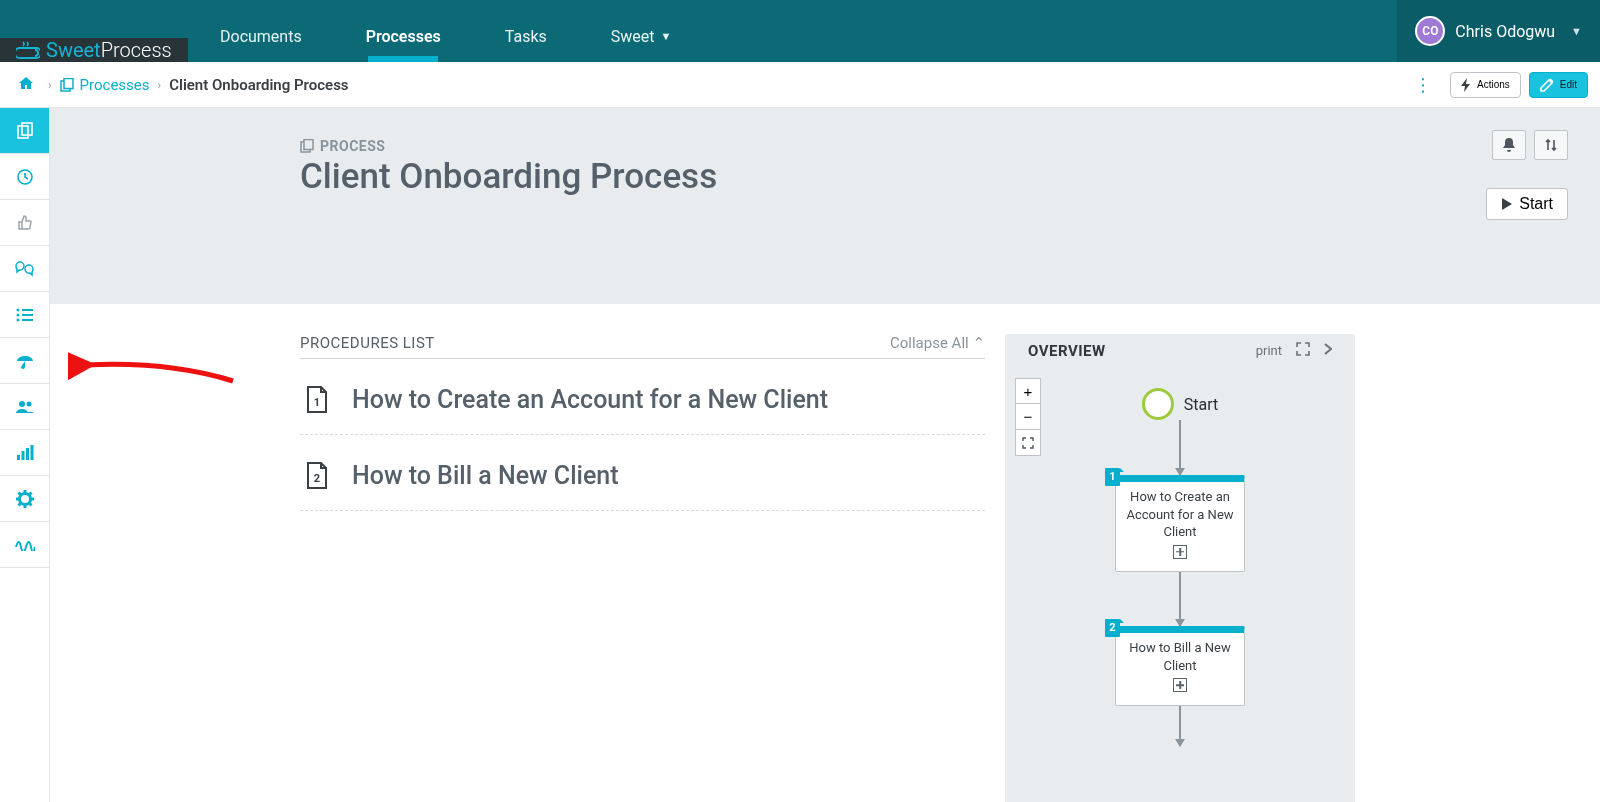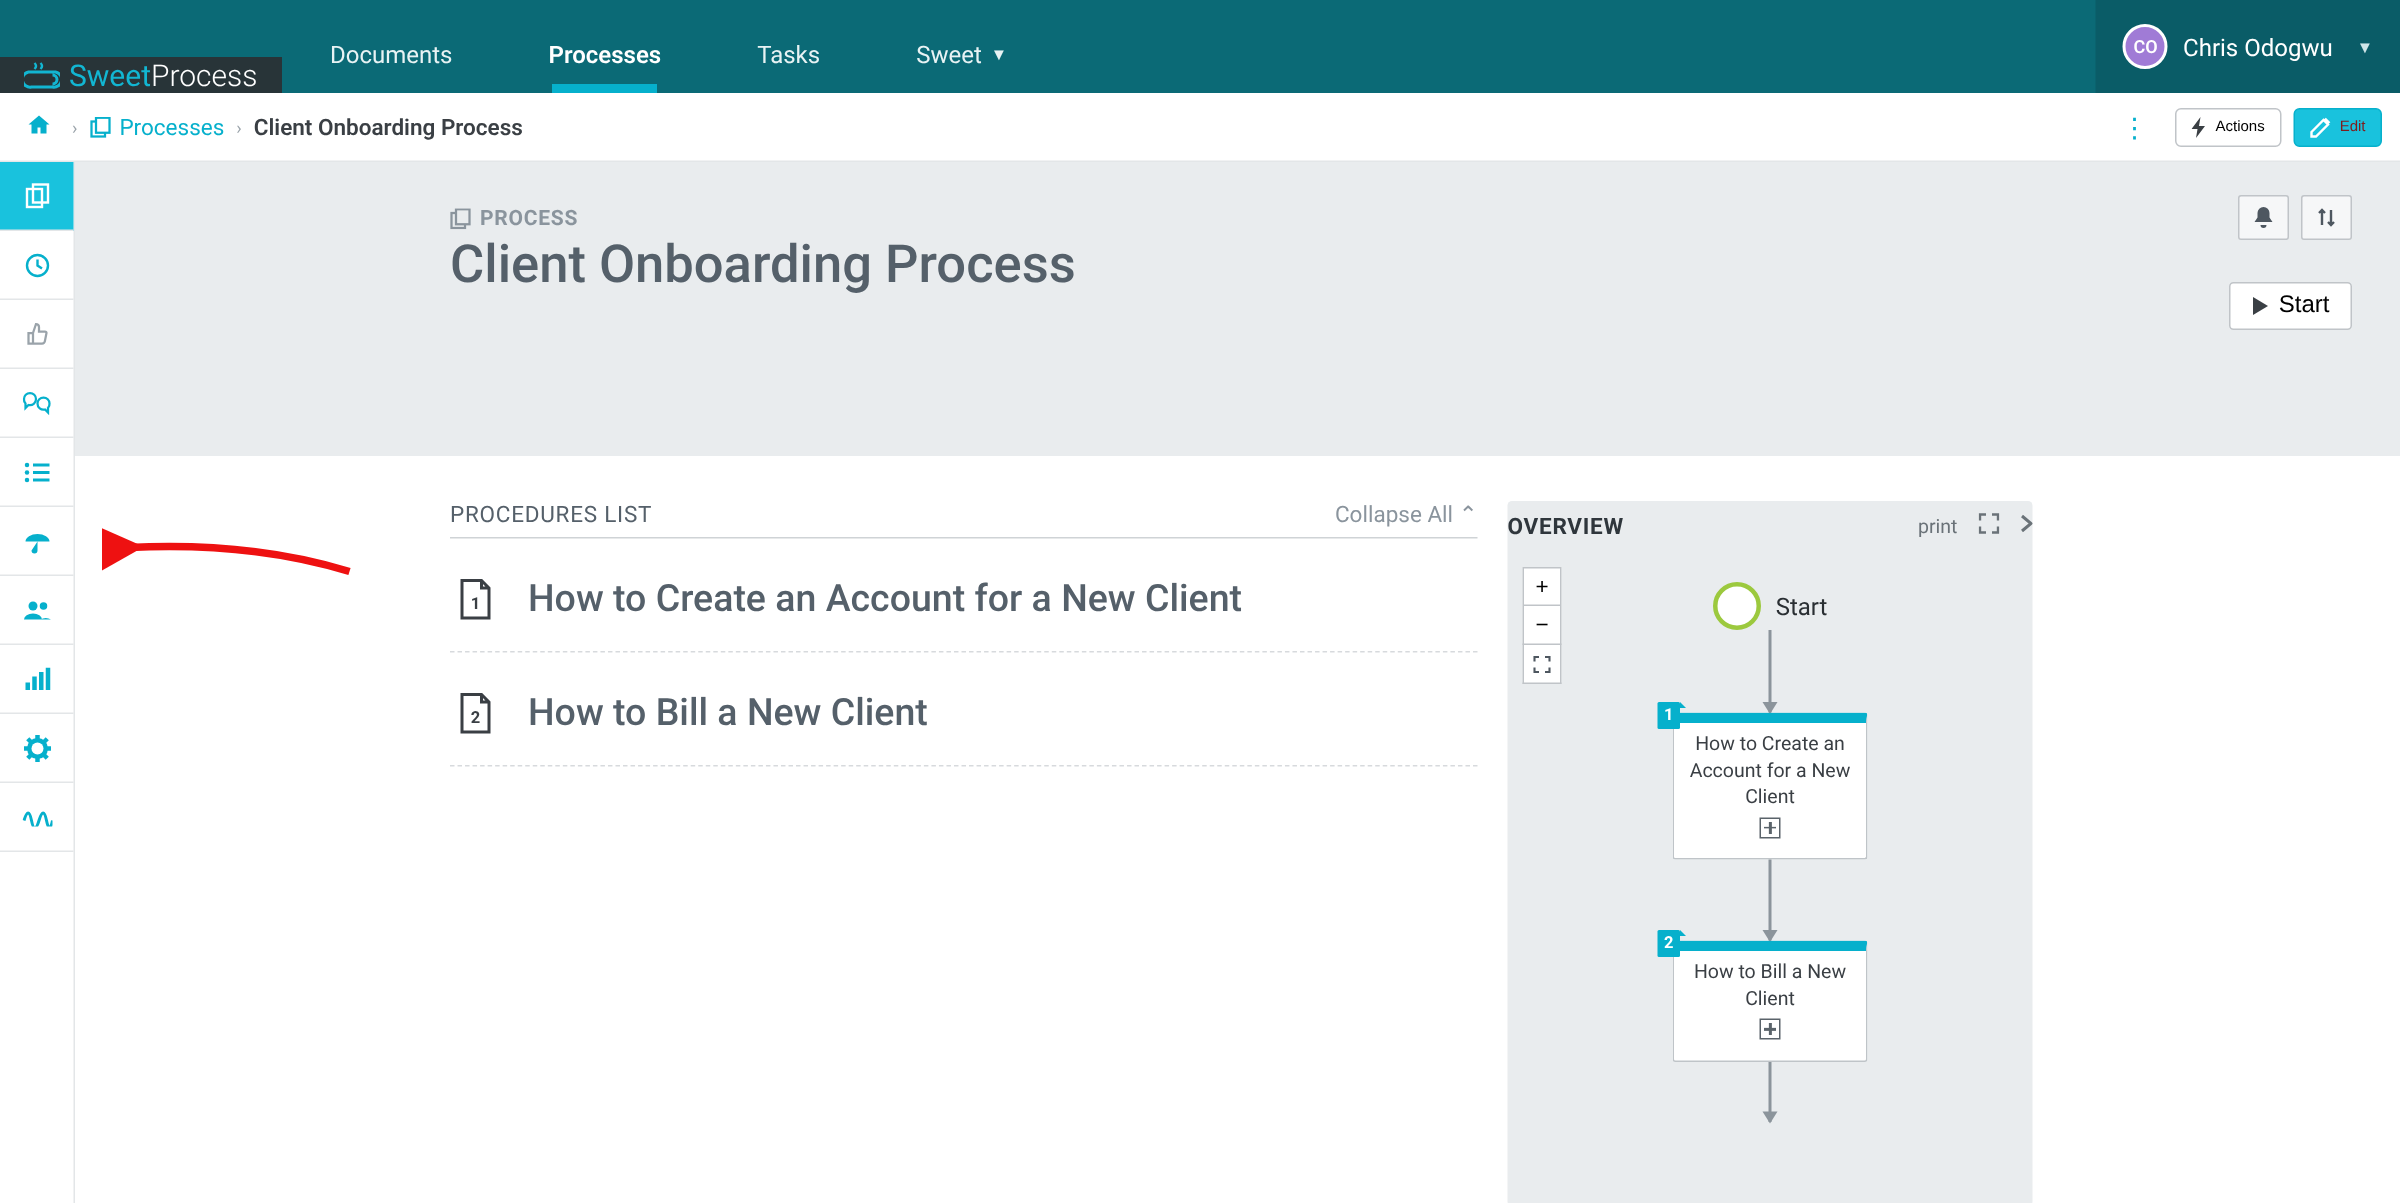--- a/index.html
+++ b/index.html
@@ -37,21 +37,21 @@
   .user-cell .chev { font-size:11px; margin-left:6px; color:#cfe6e9; }
   
   
   .crumb-bar { height:46px; border-bottom:1px solid var(--border); display:flex; align-items:center; padding:0 12px; font-size:15px; }
   .crumb-home { color:var(--cyan); padding:4px 6px; cursor:pointer; }
   .crumb-sep { color:#9aa3aa; padding:0 8px; font-size:12px; }
   .crumb-link { color:var(--cyan); cursor:pointer; display:flex; align-items:center; gap:6px; }
   .crumb-current { color:var(--text); font-weight:600; }
   .crumb-actions { margin-left:auto; display:flex; align-items:center; gap:8px; }
   .btn { border:1px solid var(--btn-border); background:#fff; border-radius:4px; padding:5px 10px; font-size:10px; display:flex; align-items:center; gap:6px; cursor:pointer; }
-  .btn-primary { background:var(--cyan-light); border-color:var(--cyan); color:#7f1d1d; }
+  .btn-primary { background:var(--cyan-light); border-color:var(--cyan); color:#0f172a; }
   .kebab { color:var(--cyan); font-size:18px; padding:4px 10px; cursor:pointer; }
   
   
   .left-rail { position:absolute; top:108px; left:0; width:50px; background:#fff; border-right:1px solid var(--border); height:694px; }
   .rail-item { height:46px; border-bottom:1px solid var(--border); display:flex; align-items:center; justify-content:center; color:var(--cyan); cursor:pointer; }
   .rail-item.active { background:var(--cyan-light); color:#fff; }
   .rail-item.muted { color:#9aa3aa; }
   
   
   .content { position:absolute; top:108px; left:50px; right:0; bottom:0; }
@@ -66,21 +66,21 @@
   .body-area { display:flex; padding:30px 0 0 250px; gap:20px; }
   .procedures { flex:1; max-width:685px; }
   .list-header { display:flex; align-items:flex-end; justify-content:space-between; border-bottom:1px solid #cfd3d6; padding-bottom:6px; }
   .list-header h3 { margin:0; font-size:15px; font-weight:400; color:var(--text-mid); letter-spacing:.5px; }
   .collapse { color:var(--text-light); font-size:15px; cursor:pointer; }
   .proc-row { display:flex; align-items:center; gap:24px; padding:26px 0 20px; border-bottom:1px dashed #d7dadd; font-size:25px; color:var(--text-mid); font-weight:500; cursor:pointer; position:relative; }
   .proc-row .num-icon { width:22px; height:28px; flex:none; position:relative; margin-left:6px; }
   .proc-row .num-icon svg { position:absolute; inset:0; }
   
   .overview { width:350px; margin-right:32px; background:var(--grey-bg); border-radius:3px; position:relative; height:470px; }
-  .ov-head { display:flex; align-items:flex-start; padding:8px 0 4px; }
+  .ov-head { display:flex; align-items:flex-start; padding:8px 23px 4px; }
   .ov-head h4 { margin:0; font-size:15px; font-weight:700; letter-spacing:.5px; color:#2f363c; }
   .ov-tools { margin-left:auto; display:flex; align-items:center; gap:14px; color:#6a7278; font-size:13px; }
   .ov-tools span { cursor:pointer; }
   .zoom-stack { position:absolute; left:10px; top:44px; display:flex; flex-direction:column; }
   .zoom-stack button { width:26px; height:26px; background:#fff; border:1px solid var(--btn-border); font-size:15px; cursor:pointer; display:flex; align-items:center; justify-content:center; }
   .zoom-stack button + button { border-top:none; }
   
   .flow { position:absolute; left:0; right:0; top:44px; bottom:0; display:flex; flex-direction:column; align-items:center; }
   .start-node { display:flex; align-items:center; gap:10px; margin-top:10px; }
   .start-circle { width:32px; height:32px; border-radius:50%; border:3px solid #9cc93e; background:#fff; }

